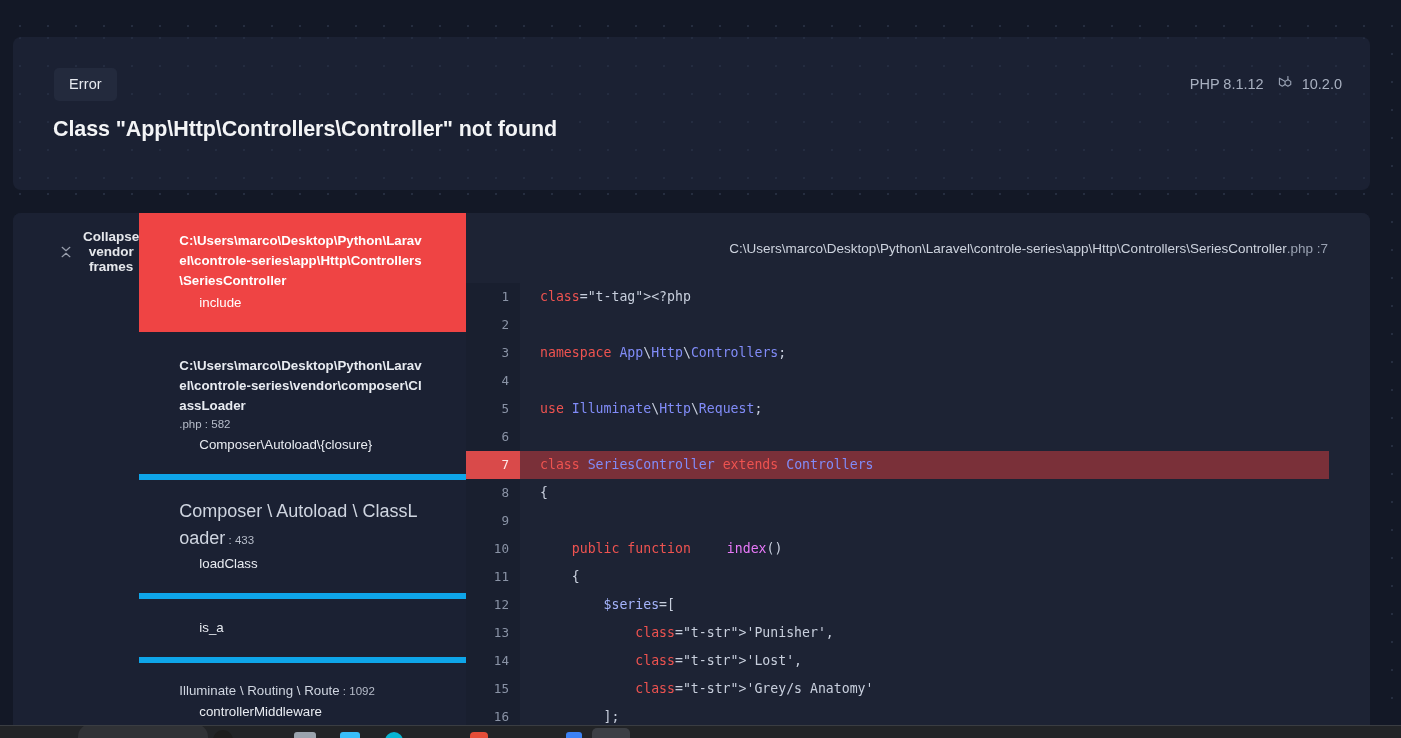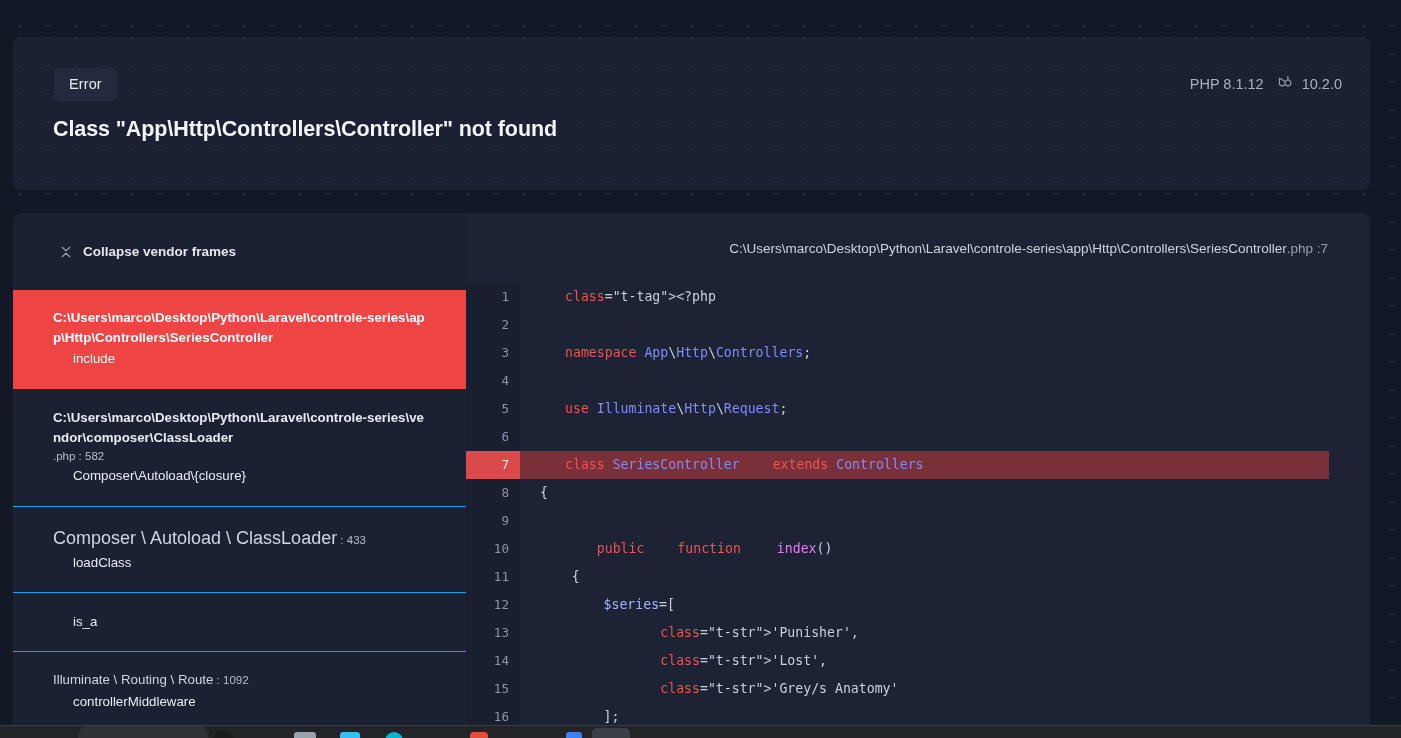--- a/index.html
+++ b/index.html
@@ -87,21 +87,21 @@
     overflow: hidden;
     display: flex;
   }
 
   
   .frames-panel {
     width: 453px;
     flex: 0 0 453px;
     background: #1b2133;
     display: flex;
-    flex-direction: column;
+    flex-direction: row;
     overflow: hidden;
   }
 
   .collapse-bar {
     height: 77px;
     flex: 0 0 77px;
     display: flex;
     align-items: center;
     padding-left: 47px;
   }
@@ -117,21 +117,21 @@
     font-weight: bold;
     cursor: pointer;
     padding: 0;
   }
   .collapse-icon { display: block; width: 12px; height: 12px; opacity: .72; }
 
   .frames-list { flex: 1; overflow: hidden; }
 
   .frame {
     padding: 18px 40px 19px 40px;
-    border-top: 1px solid #0ea5e9;
+    border-top: 6px solid #0ea5e9;
     cursor: pointer;
     line-height: 1.52;
   }
   .frame:first-child { border-top: none; }
   .frame.selected {
     background: #ef4444;
     border-top-color: #ef4444;
   }
   .frame.selected + .frame { border-top-color: transparent; }
 
@@ -206,21 +206,21 @@
     padding-left: 20px;
     color: #c8cfdd;
     flex: 1;
     line-height: 28px;
   }
   .code-line.hl .ln { background: #d94a4a; color: #ffe9e9; }
   .code-line.hl .src {
     background: #7a3039;
     max-width: 809px;
   }
-  .t-kw    { color: #ef5350; margin-left: 25px; }
+  .t-kw    { color: #ef5350; }
   .t-ns    { color: #818cf8; }
   .t-fn    { color: #e879f9; margin-left: 28px; }
   .t-var   { color: #a5b4fc; }
 
   
   .taskbar {
     position: absolute;
     left: 0;
     bottom: 0;
     width: 1401px;

